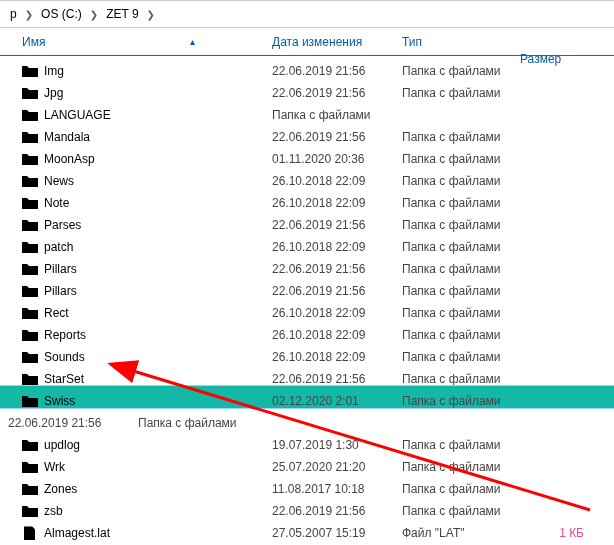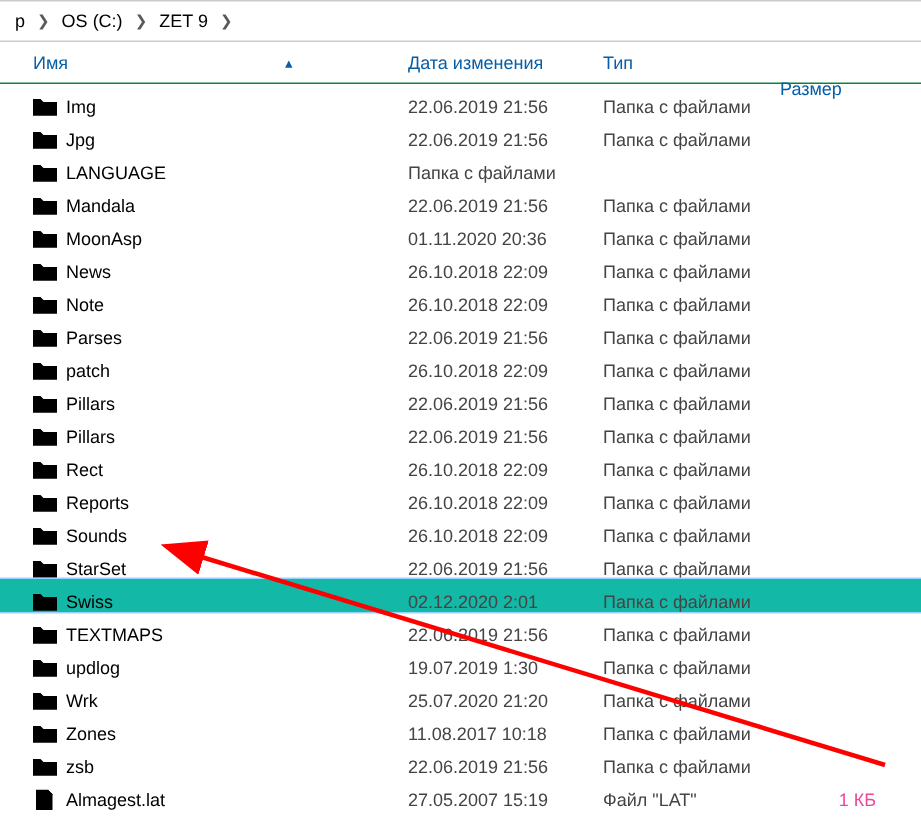--- a/index.html
+++ b/index.html
@@ -291,26 +291,20 @@
         <span class="icon icon-folder"><svg width="16" height="14" viewBox="0 0 16 14">
             <use href="#ico-folder"></use>
           </svg></span>
         <span>Swiss</span>
       </div>
       <div class="cell col-date">02.12.2020 2:01</div>
       <div class="cell col-type">Папка с файлами</div>
       <div class="cell col-size"></div>
     </div>
     <div class="row">
-      <div class="cell col-name">
-        <span class="icon icon-folder"><svg width="16" height="14" viewBox="0 0 16 14">
-            <use href="#ico-folder"></use>
-          </svg></span>
-        <span>TEXTMAPS</span>
-      </div>
       <div class="cell col-date">22.06.2019 21:56</div>
       <div class="cell col-type">Папка с файлами</div>
       <div class="cell col-size"></div>
     </div>
     <div class="row">
       <div class="cell col-name">
         <span class="icon icon-folder"><svg width="16" height="14" viewBox="0 0 16 14">
             <use href="#ico-folder"></use>
           </svg></span>
         <span>updlog</span>

